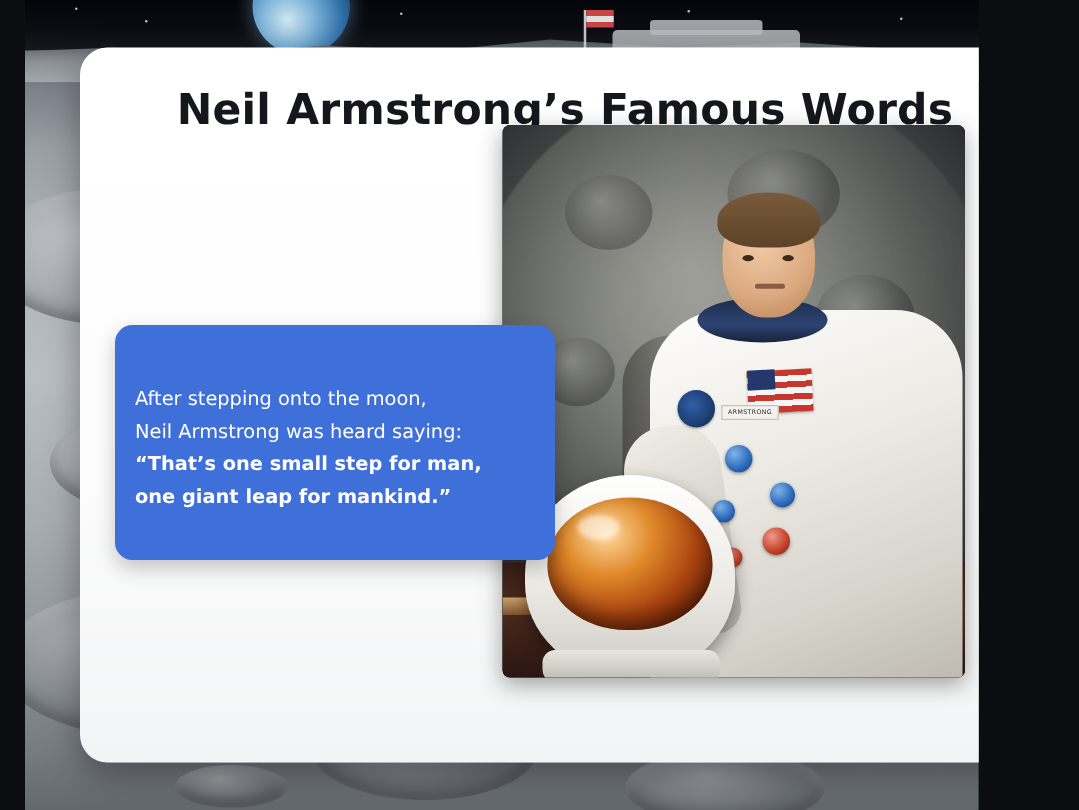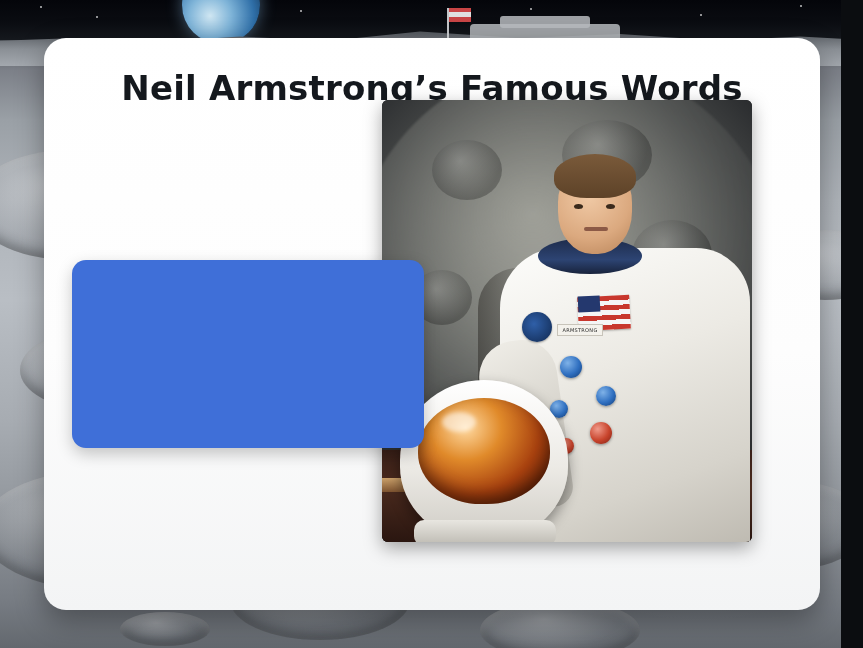--- a/index.html
+++ b/index.html
@@ -10,23 +10,24 @@
     width: 863px;
     height: 648px;
     overflow: hidden;
     font-family: "DejaVu Sans", sans-serif;
     background: #0b0d10;
   }
 
   
   .slide-root {
     position: relative;
-    width: 841px;
+    width: 763px;
     height: 648px;
     overflow: hidden;
+    margin-left: 20px;
   }
   .bg-space {
     position: absolute;
     inset: 0;
     background:
       radial-gradient(ellipse 120px 60px at 120px 500px, rgba(255,255,255,0.10), rgba(0,0,0,0) 70%),
       radial-gradient(ellipse 180px 90px at 700px 560px, rgba(255,255,255,0.08), rgba(0,0,0,0) 70%),
       linear-gradient(to bottom,
         #07080b 0px, #0a0b0f 22px,
         #1c1f24 30px, #54585e 46px,
@@ -439,14 +440,20 @@
     <div class="conn red" style="left:208px; top:322px; width:22px; height:22px;"></div>
     <div class="conn red" style="left:176px; top:338px; width:16px; height:16px;"></div>
 
     <div class="helmet"></div>
     <div class="visor"></div>
     <div class="visor-glint"></div>
     <div class="helmet-base"></div>
   </div>
 
   <div class="quote-box"></div>
+  <div class="quote-text">
+    <span class="line">After stepping onto the moon,</span>
+    <span class="line">Neil Armstrong was heard saying:</span>
+    <span class="line bold">“That’s one small step for man,</span>
+    <span class="line bold">one giant leap for mankind.”</span>
+  </div>
 
 </div>
 
 </body></html>

